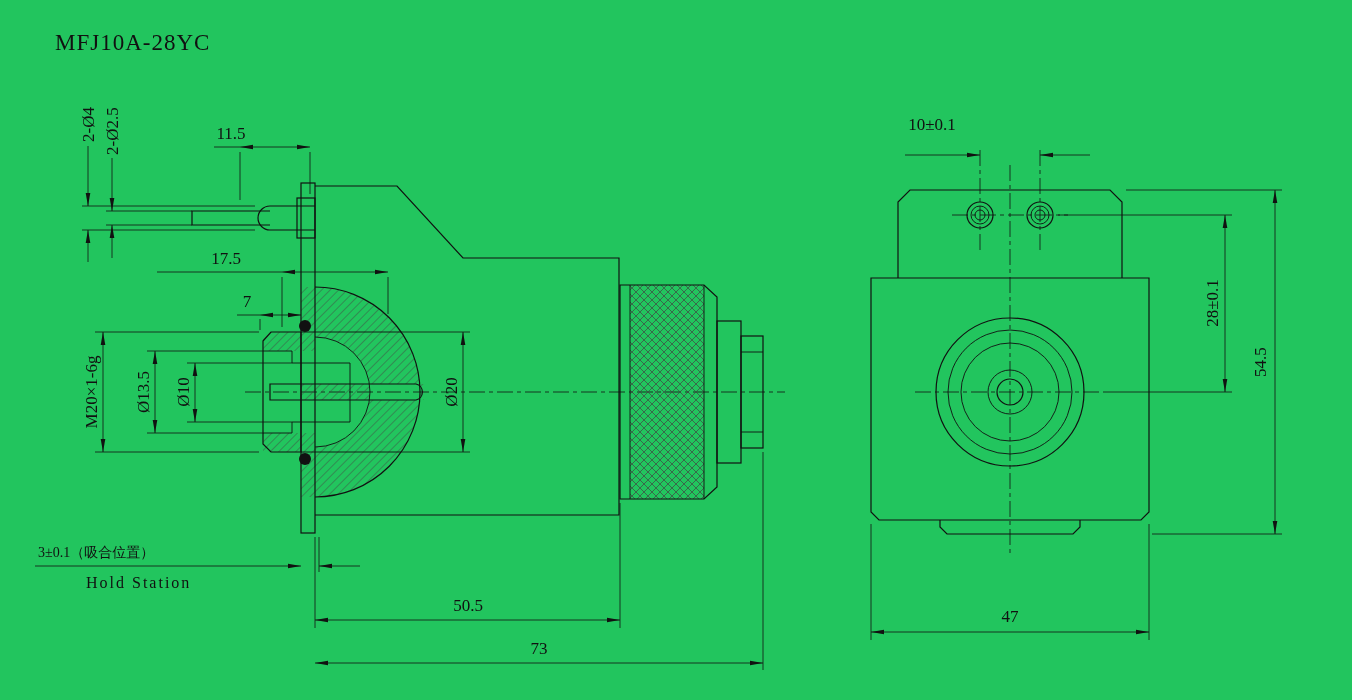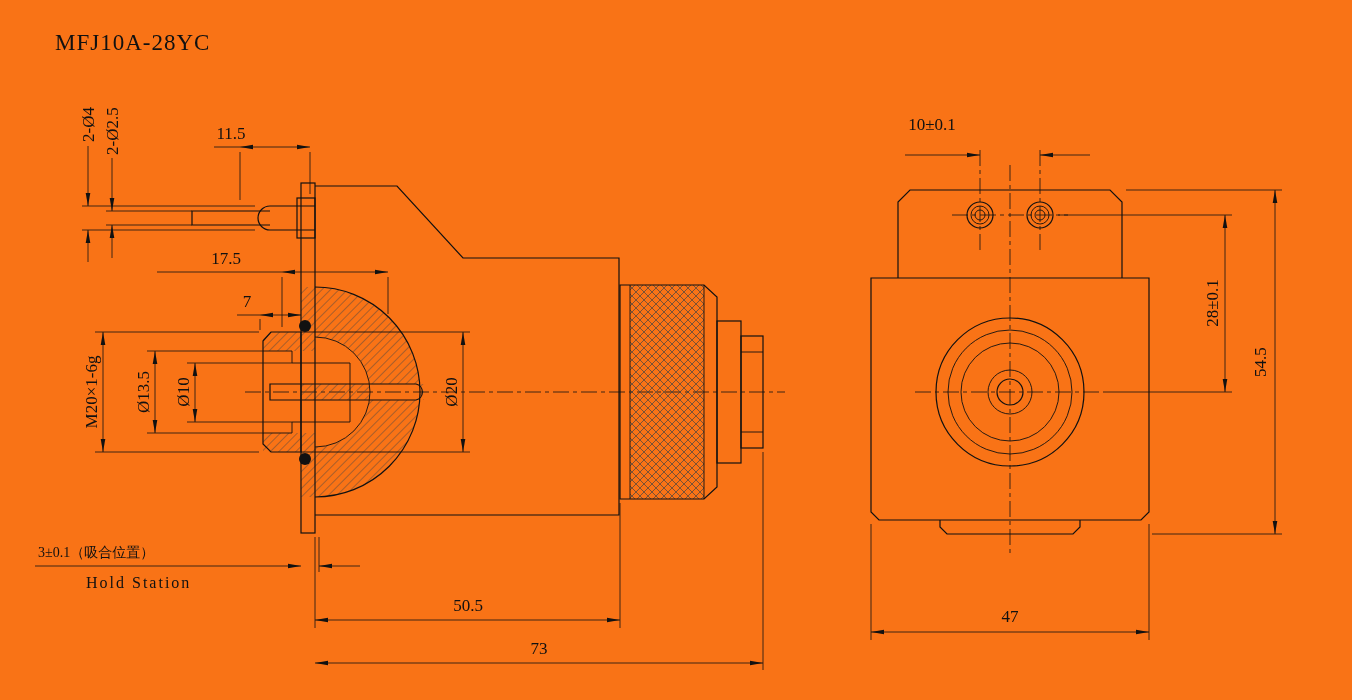--- a/index.html
+++ b/index.html
@@ -4,21 +4,21 @@
 <style>
   html, body {
     margin: 0;
     padding: 0;
     background: #ffffff;
   }
   .sheet {
     position: relative;
     width: 1352px;
     height: 700px;
-    background: #f97316;
+    background: #22c55e;
     overflow: hidden;
     font-family: "Liberation Serif", serif;
   }
   svg { display: block; }
   .g    { stroke: #111; stroke-width: 1.2; fill: none; }
   .gthin{ stroke: #111; stroke-width: 0.9; fill: none; }
   .d    { stroke: #111; stroke-width: 0.8; fill: none; }
   .cl   { stroke: #111; stroke-width: 0.8; fill: none; stroke-dasharray: 16 4 4 4; }
   text.dim {
     font-family: "Liberation Serif", serif;

